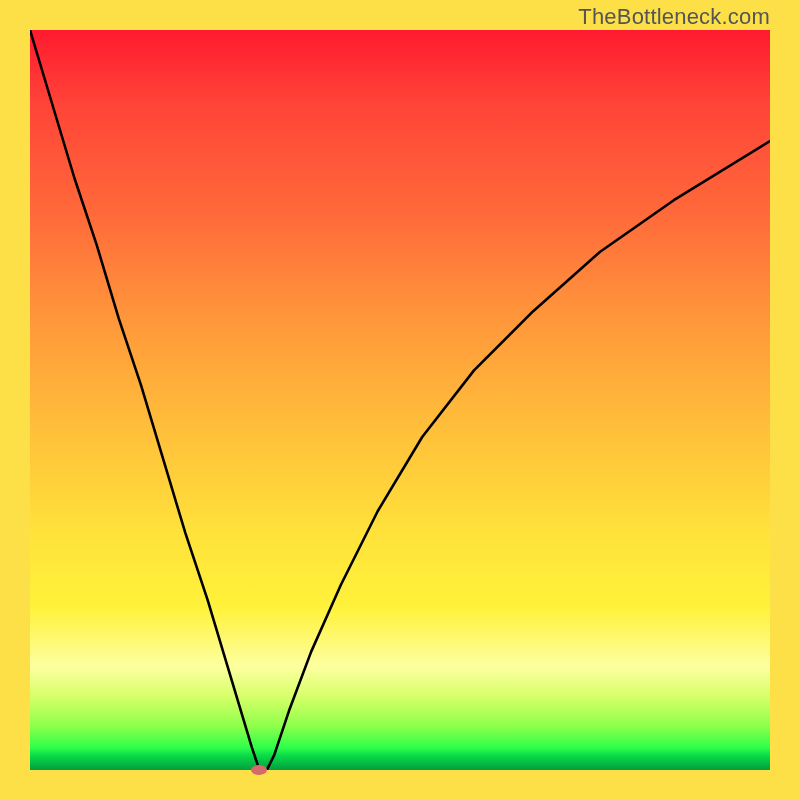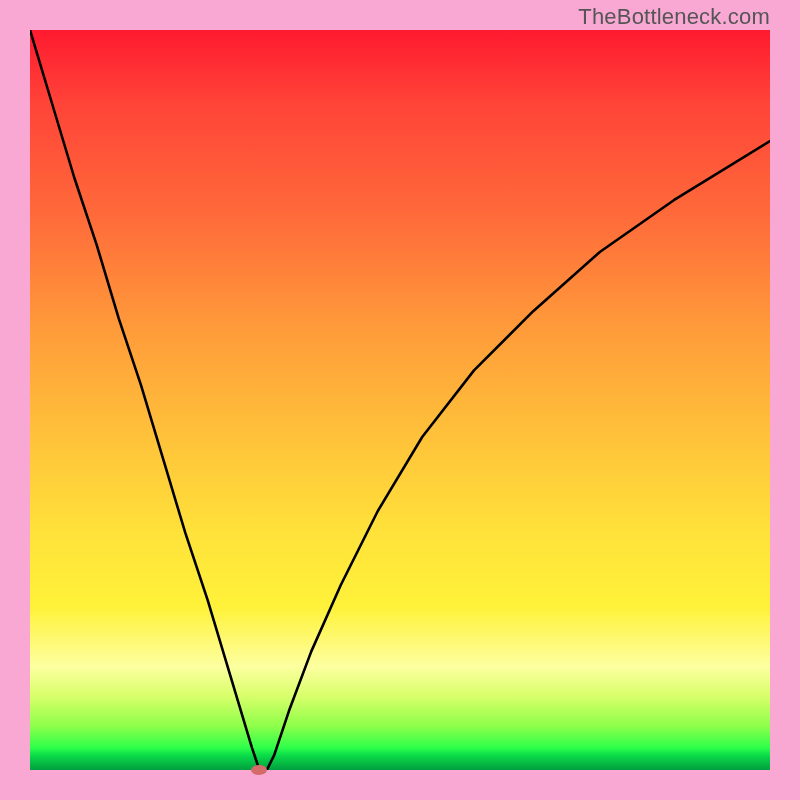--- a/index.html
+++ b/index.html
@@ -8,21 +8,21 @@
     width: 800px;
     height: 800px;
     background: #000000;
     font-family: Arial, Helvetica, sans-serif;
     overflow: hidden;
   }
   .frame {
     position: relative;
     width: 800px;
     height: 800px;
-    background: #f9a8d4;
+    background: #fde047;
   }
   .plot-area {
     position: absolute;
     left: 30px;
     top: 30px;
     width: 740px;
     height: 740px;
     
     background: linear-gradient(
       to bottom,

